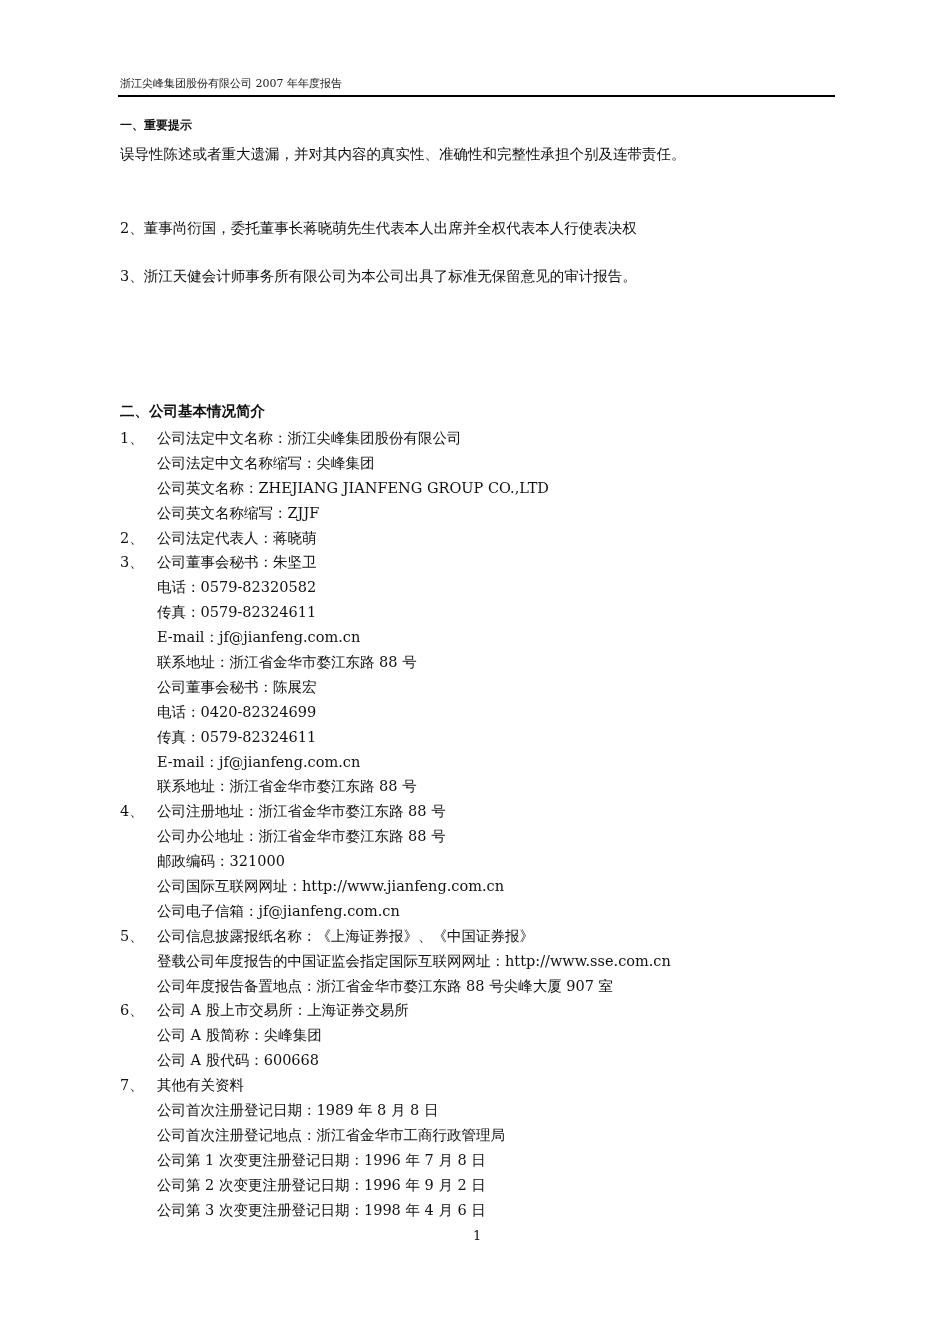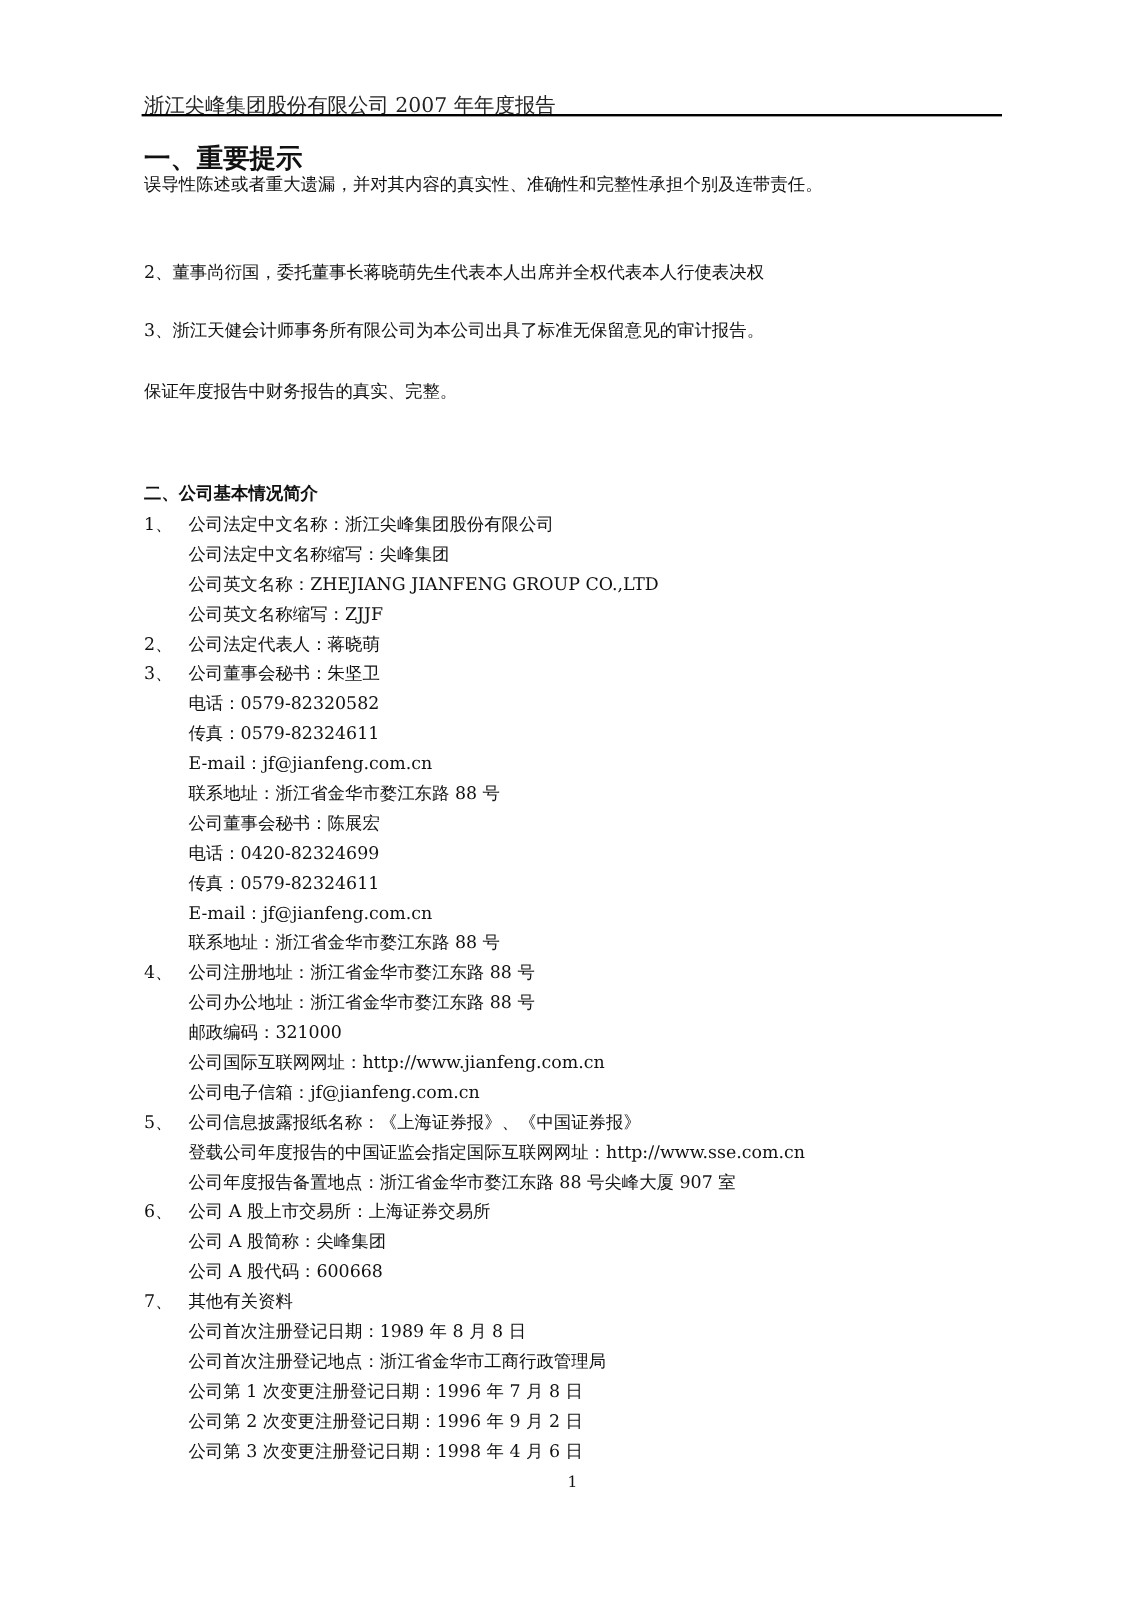--- a/index.html
+++ b/index.html
@@ -1,20 +1,20 @@
 <!DOCTYPE html>
 <html><head>
 <meta charset="utf-8">
 <style>
   html, body { margin: 0; padding: 0; background: #ffffff; }
   body { width: 950px; height: 1344px; position: relative; overflow: hidden;
          font-family: "DejaVu Serif", "Liberation Serif", serif; color: #111; }
-  .header { position: absolute; left: 120px; top: 76px; font-size: 17px; color: #222; }
+  .header { position: absolute; left: 120px; top: 76px; font-size: 11px; color: #222; }
   .header-rule { position: absolute; left: 118px; top: 95px; width: 717px; height: 2px; background: #000; }
-  .h1 { position: absolute; left: 120px; top: 117px; font-size: 22px; font-weight: bold; }
+  .h1 { position: absolute; left: 120px; top: 117px; font-size: 12px; font-weight: bold; }
   .p { position: absolute; left: 120px; font-size: 14.5px; line-height: 25px; white-space: nowrap; }
   .h2 { position: absolute; left: 120px; top: 402px; font-size: 14.5px; font-weight: bold; }
   .list { position: absolute; left: 120px; top: 426px; font-size: 14.5px; }
   .row { height: 24.9px; line-height: 24.9px; white-space: nowrap; position: relative; }
   .num { position: absolute; left: 0; }
   .txt { position: absolute; left: 37px; }
   .page-num { position: absolute; left: 473px; top: 1228px; font-size: 13px; }
 </style>
 </head>
 <body>
@@ -27,21 +27,20 @@
 <div class="p" style="top:142px">
   <div>误导性陈述或者重大遗漏，并对其内容的真实性、准确性和完整性承担个别及连带责任。</div>
 </div>
 <div class="p" style="top:216px">
   <div>2、董事尚衍国，委托董事长蒋晓萌先生代表本人出席并全权代表本人行使表决权</div>
 </div>
 <div class="p" style="top:264px">
   <div>3、浙江天健会计师事务所有限公司为本公司出具了标准无保留意见的审计报告。</div>
 </div>
 <div class="p" style="top:315px">
-  <div>保证年度报告中财务报告的真实、完整。</div>
 </div>
 
 <div class="h2">二、公司基本情况简介</div>
 
 <div class="list" id="list">
     <div class="row">
       <span class="num">1、</span>
       <span class="txt">公司法定中文名称：浙江尖峰集团股份有限公司</span>
     </div>
     <div class="row">

